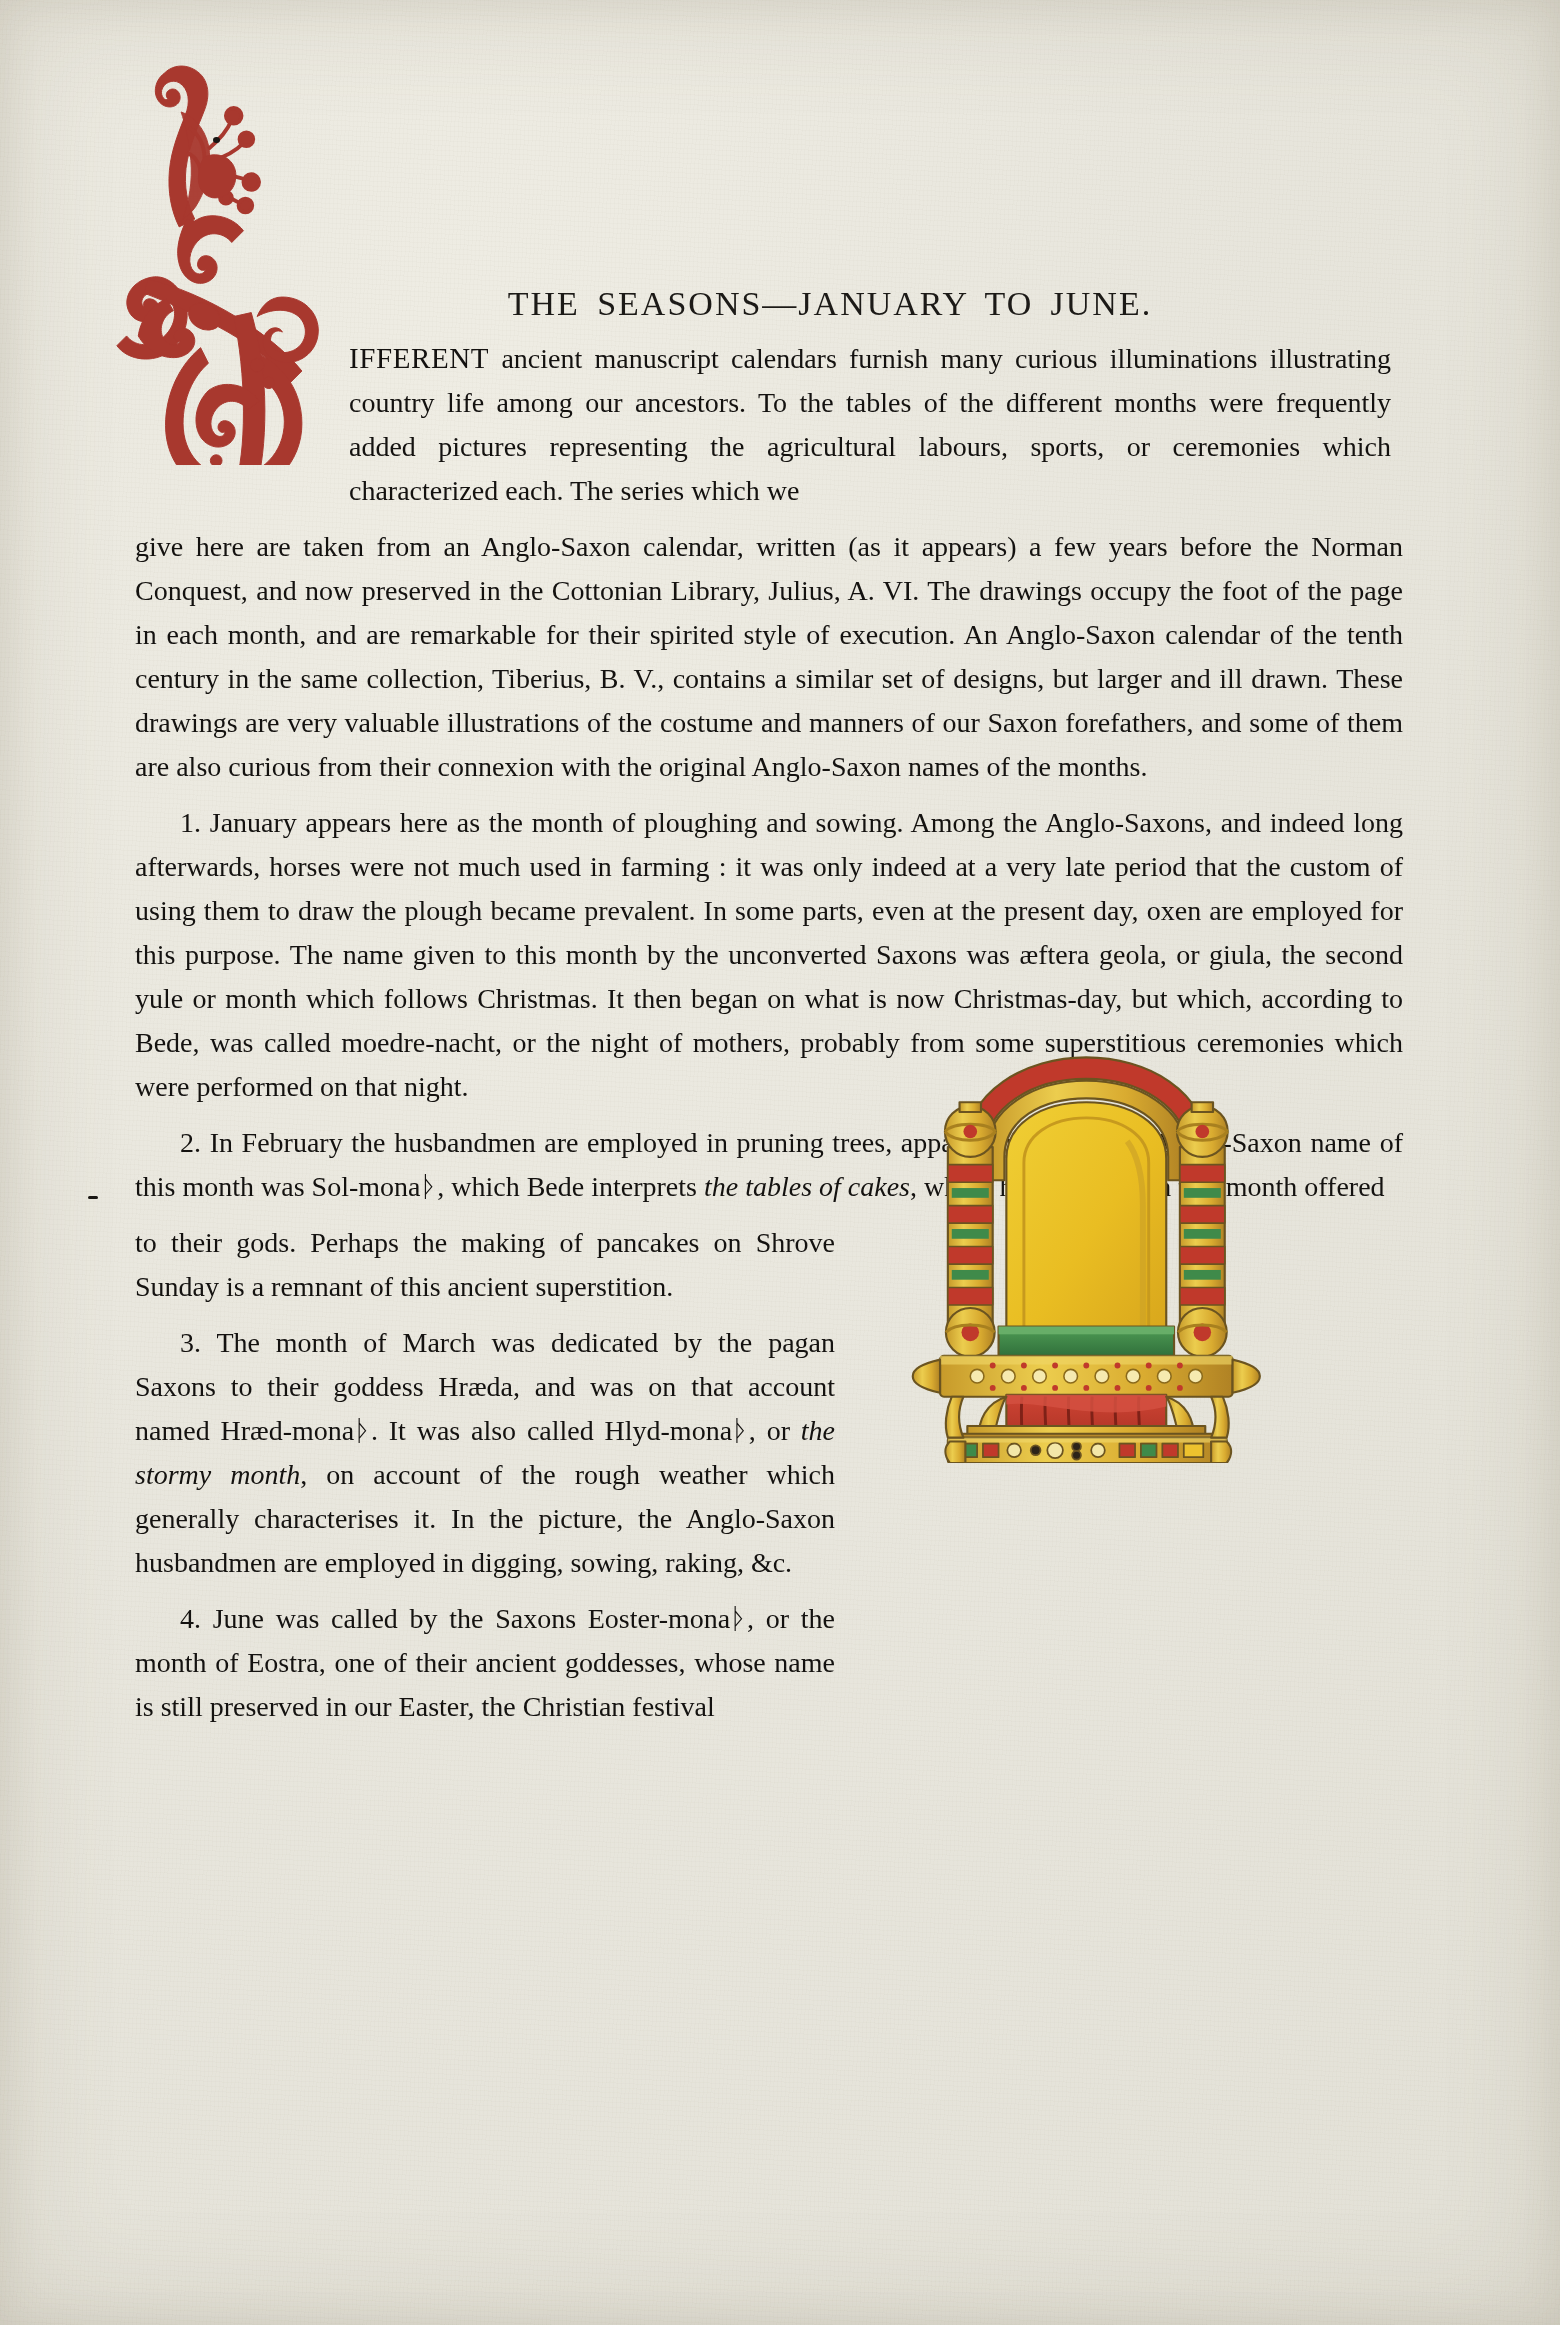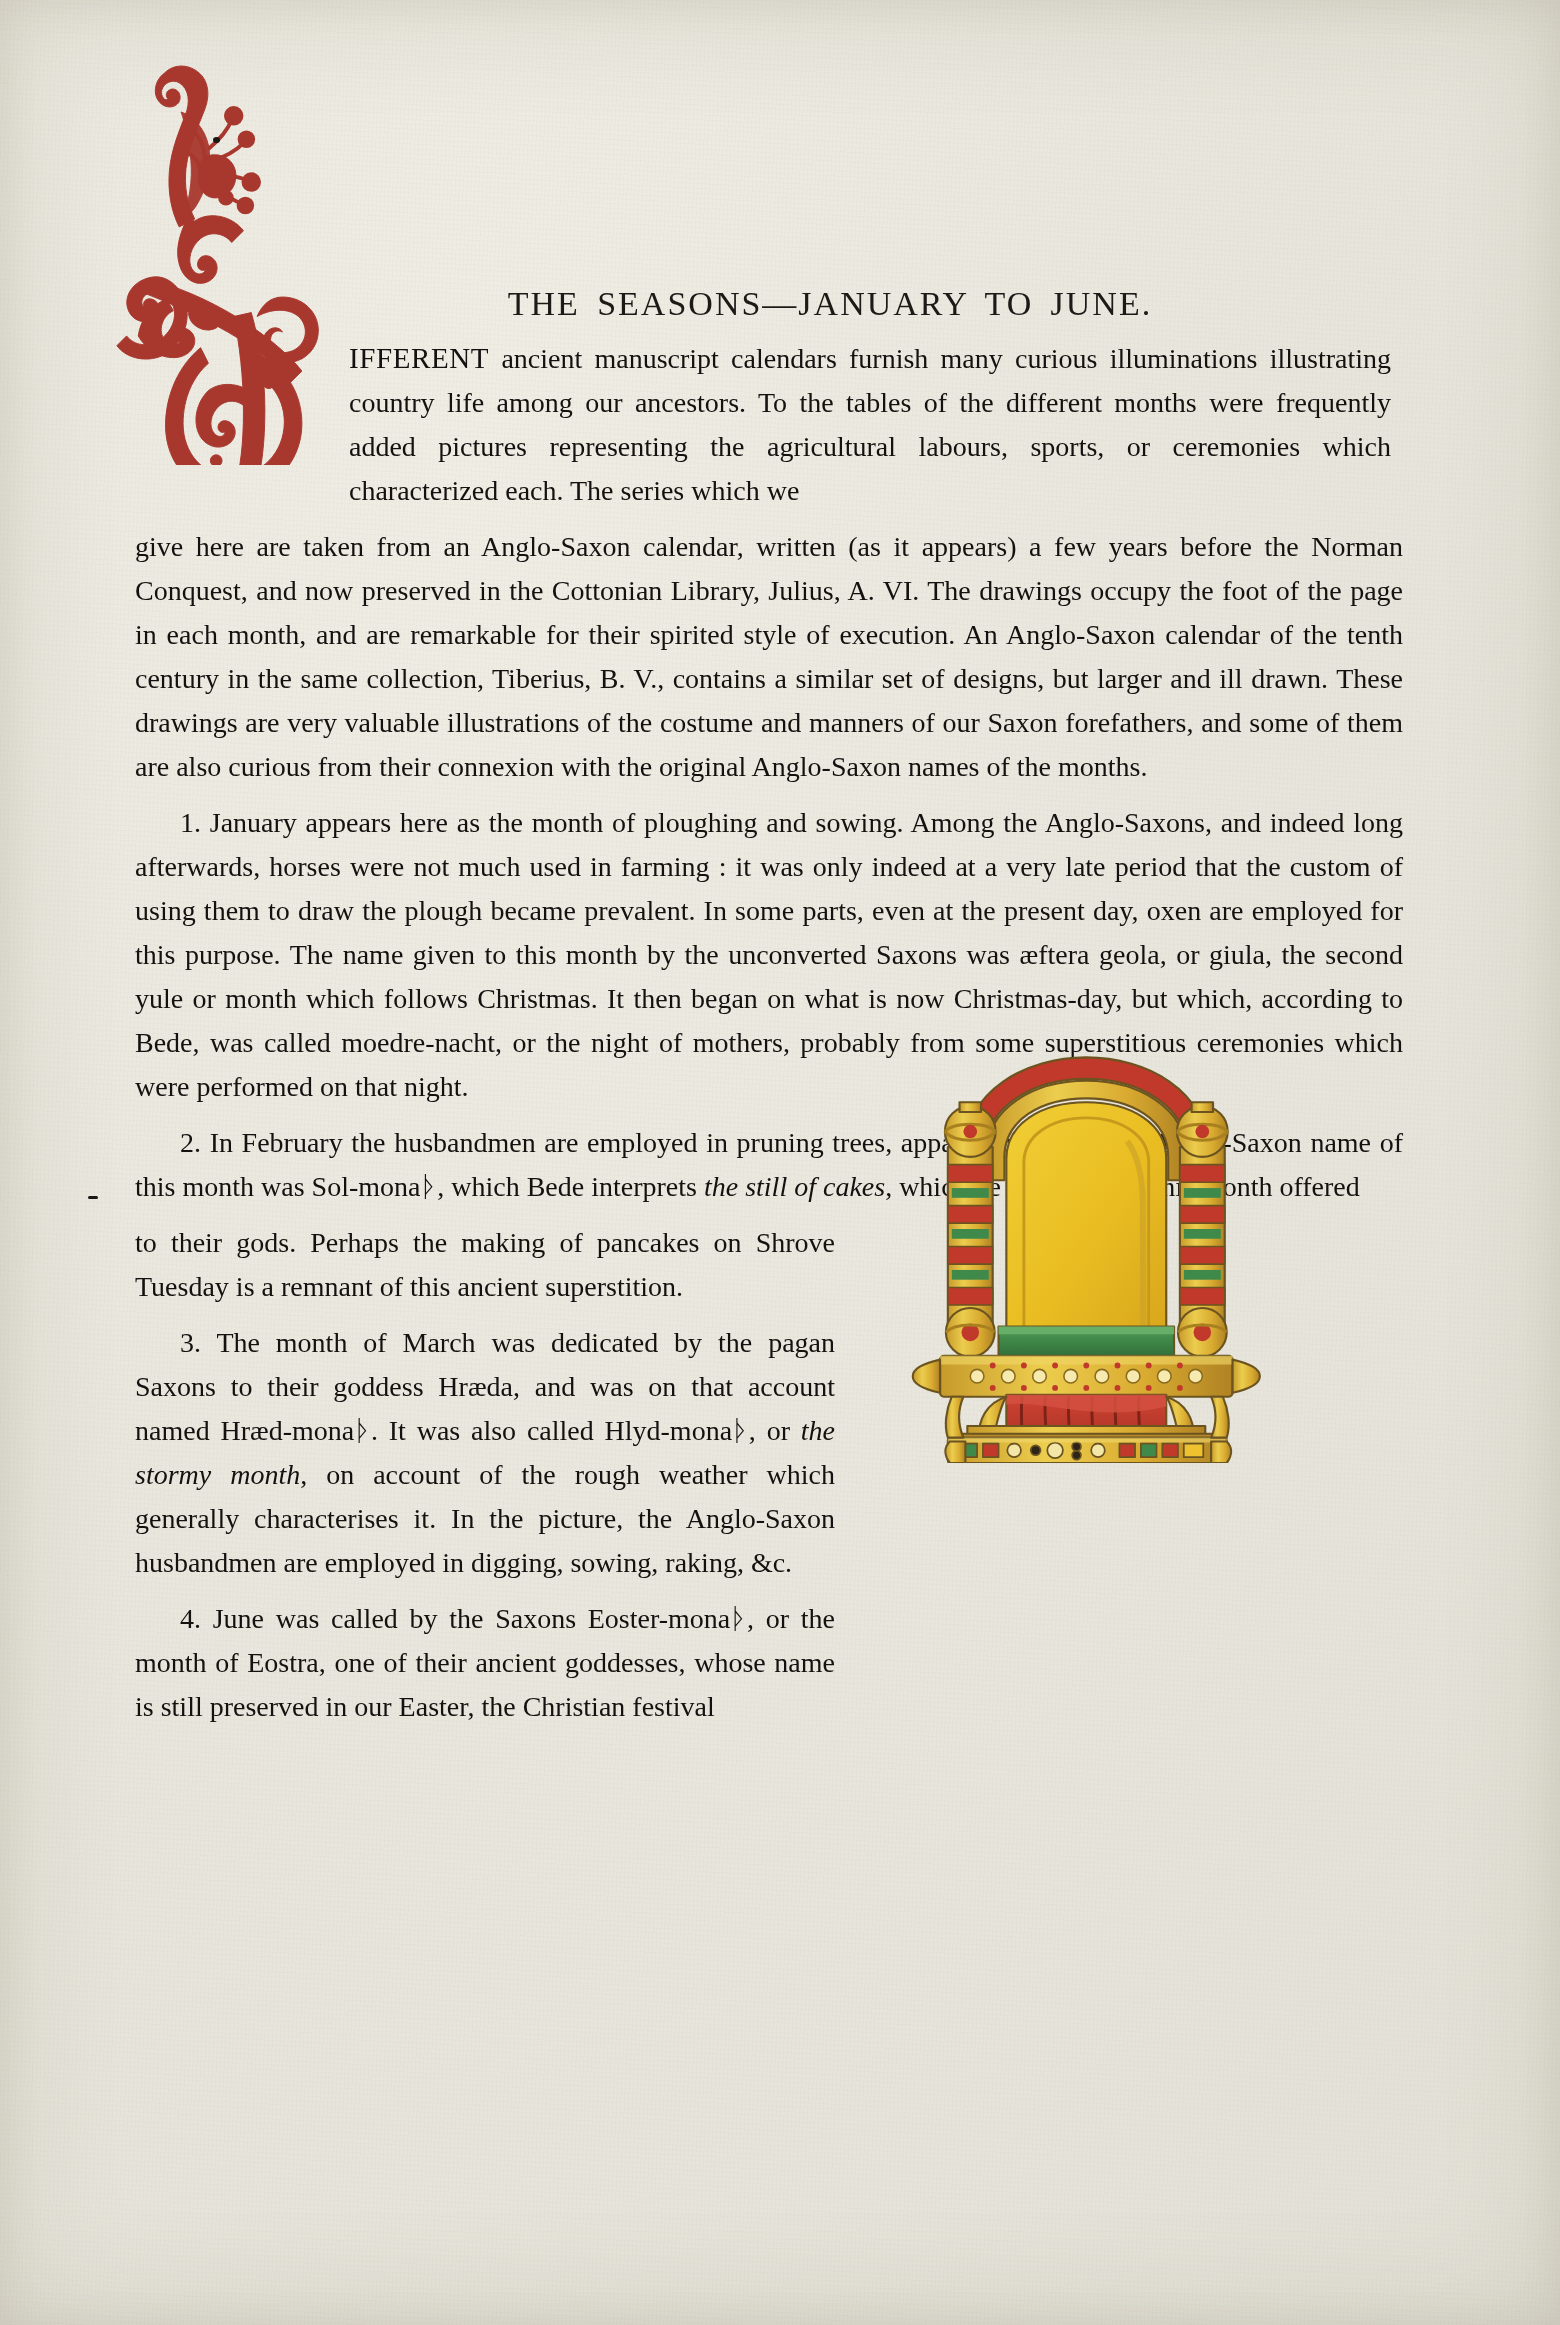--- a/index.html
+++ b/index.html
@@ -216,23 +216,23 @@
     <h1 class="title">THE SEASONS—JANUARY TO JUNE.</h1>
 
     <div class="textwrap">
 
       <p class="para-lead"><span class="smallcaps">IFFERENT</span><span> ancient manuscript calendars furnish many curious illuminations illustrating country life among our ancestors.  To the tables of the different months were frequently added pictures representing the agricultural labours, sports, or ceremonies which characterized each.   The series which we</span></p>
 
       <p class="para-full">give here are taken from an Anglo-Saxon calendar, written (as it appears) a few years before the Norman Conquest, and now preserved in the Cottonian Library, Julius, A. VI.   The drawings occupy the foot of the page in each month, and are remarkable for their spirited style of execution.   An Anglo-Saxon calendar of the tenth century in the same collection, Tiberius, B. V., contains a similar set of designs, but larger and ill drawn.   These drawings are very valuable illustrations of the costume and manners of our Saxon forefathers, and some of them are also curious from their connexion with the original Anglo-Saxon names of the months.</p>
 
       <p class="para-full indent">1. January appears here as the month of ploughing and sowing.   Among the Anglo-Saxons, and indeed long afterwards, horses were not much used in farming : it was only indeed at a very late period that the custom of using them to draw the plough became prevalent.   In some parts, even at the present day, oxen are employed for this purpose.   The name given to this month by the unconverted Saxons was æftera geola, or giula, the second yule or month which follows Christmas.   It then began on what is now Christmas-day, but which, according to Bede, was called moedre-nacht, or the night of mothers, probably from some superstitious ceremonies which were performed on that night.</p>
 
-      <p class="para-full indent"><span>2. In February the husbandmen are employed in pruning trees, apparently vines.   The Anglo-Saxon name of this month was Sol-monaᚦ, which Bede interprets </span><span class="ital">the still of cakes</span><span>, which he says were in this month offered</span></p>
-
-      <p class="para-narrow">to their gods.   Perhaps the making of pancakes on Shrove Tuesday is a remnant of this ancient superstition.</p>
+      <p class="para-full indent"><span>2. In February the husbandmen are employed in pruning trees, apparently vines.   The Anglo-Saxon name of this month was Sol-monaᚦ, which Bede interprets </span><span class="ital">the tables of cakes</span><span>, which he says were in this month offered</span></p>
+
+      <p class="para-narrow">to their gods.   Perhaps the making of pancakes on Shrove Sunday is a remnant of this ancient superstition.</p>
 
       <p class="para-narrow indent"><span>3. The month of March was dedicated by the pagan Saxons to their goddess Hræda, and was on that account named Hræd-monaᚦ. It was also called Hlyd-monaᚦ, or </span><span class="ital">the stormy month</span><span>, on account of the rough weather which generally characterises it.   In the picture, the Anglo-Saxon husbandmen are employed in digging, sowing, raking, &amp;c.</span></p>
 
       <p class="para-narrow indent">4. June was called by the Saxons Eoster-monaᚦ, or the month of Eostra, one of their ancient goddesses, whose name is still preserved in our Easter, the Christian festival</p>
 
     </div>
 
     <div class="illus">
       <svg width="410" height="429" viewBox="0 0 420 440" xmlns="http://www.w3.org/2000/svg">
         <defs>

